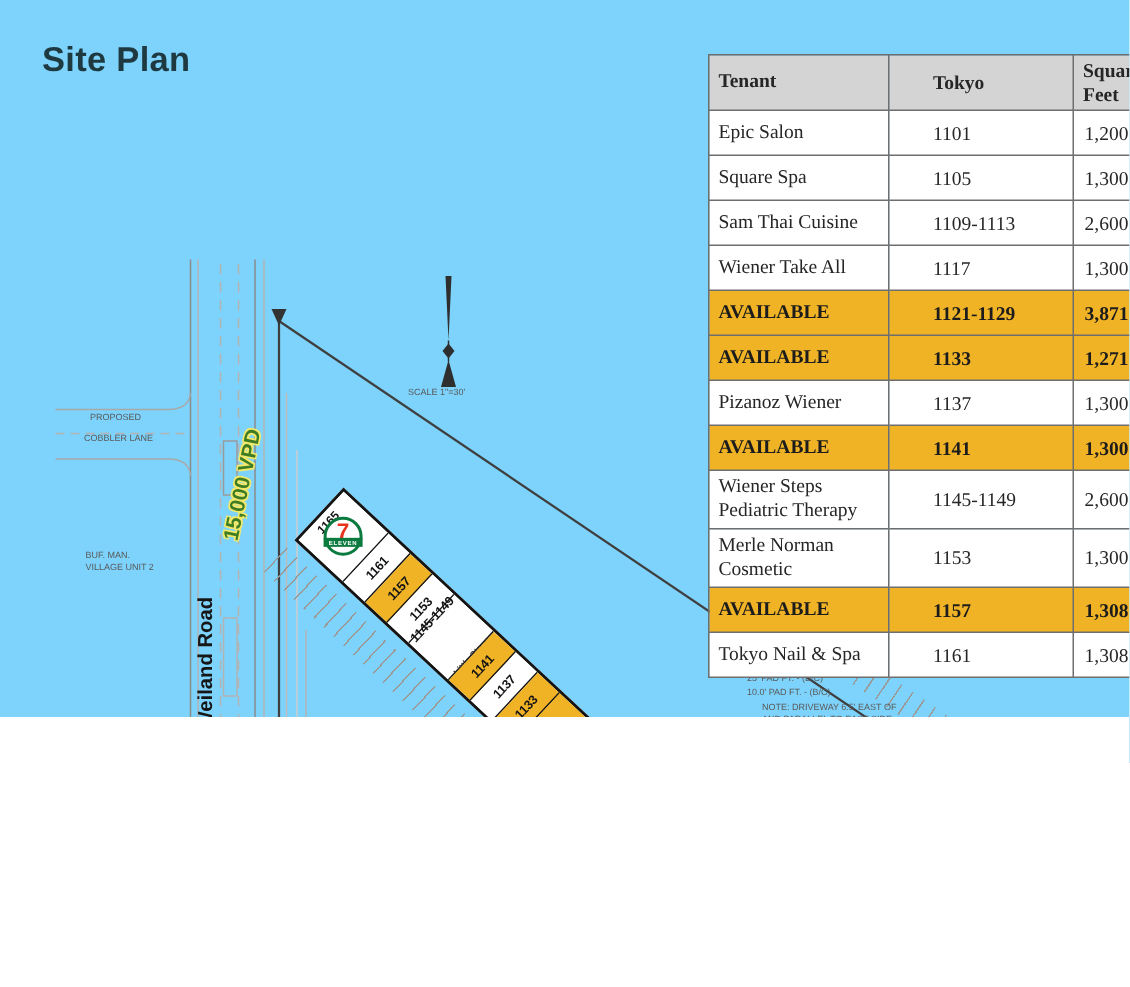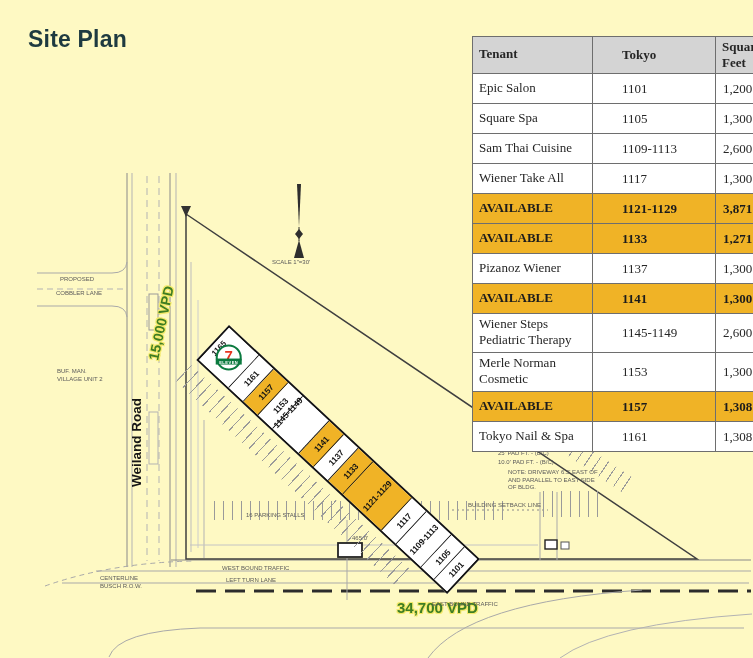--- a/index.html
+++ b/index.html
@@ -1,16 +1,16 @@
 <!DOCTYPE html>
 <html><head>
 <meta charset="utf-8">
 <style>
   html,body { margin:0; padding:0; background:#fff; }
-  .screen { position:relative; width:753px; height:658px; background:#fef9c3; overflow:hidden;
+  .screen { position:relative; width:753px; height:478px; background:#7dd3fc; overflow:hidden;
             font-family:"Liberation Sans", sans-serif; }
 
   
   .page-title { position:absolute; left:28px; top:26px; font-size:23px; font-weight:700;
                 color:#1E3A40; letter-spacing:.2px; }
 
   
   .tenant-table { position:absolute; left:472px; top:36px; width:251px;
                   border-collapse:collapse; font-family:"Liberation Serif", serif;
                   font-size:13px; color:#262626; table-layout:fixed; }

